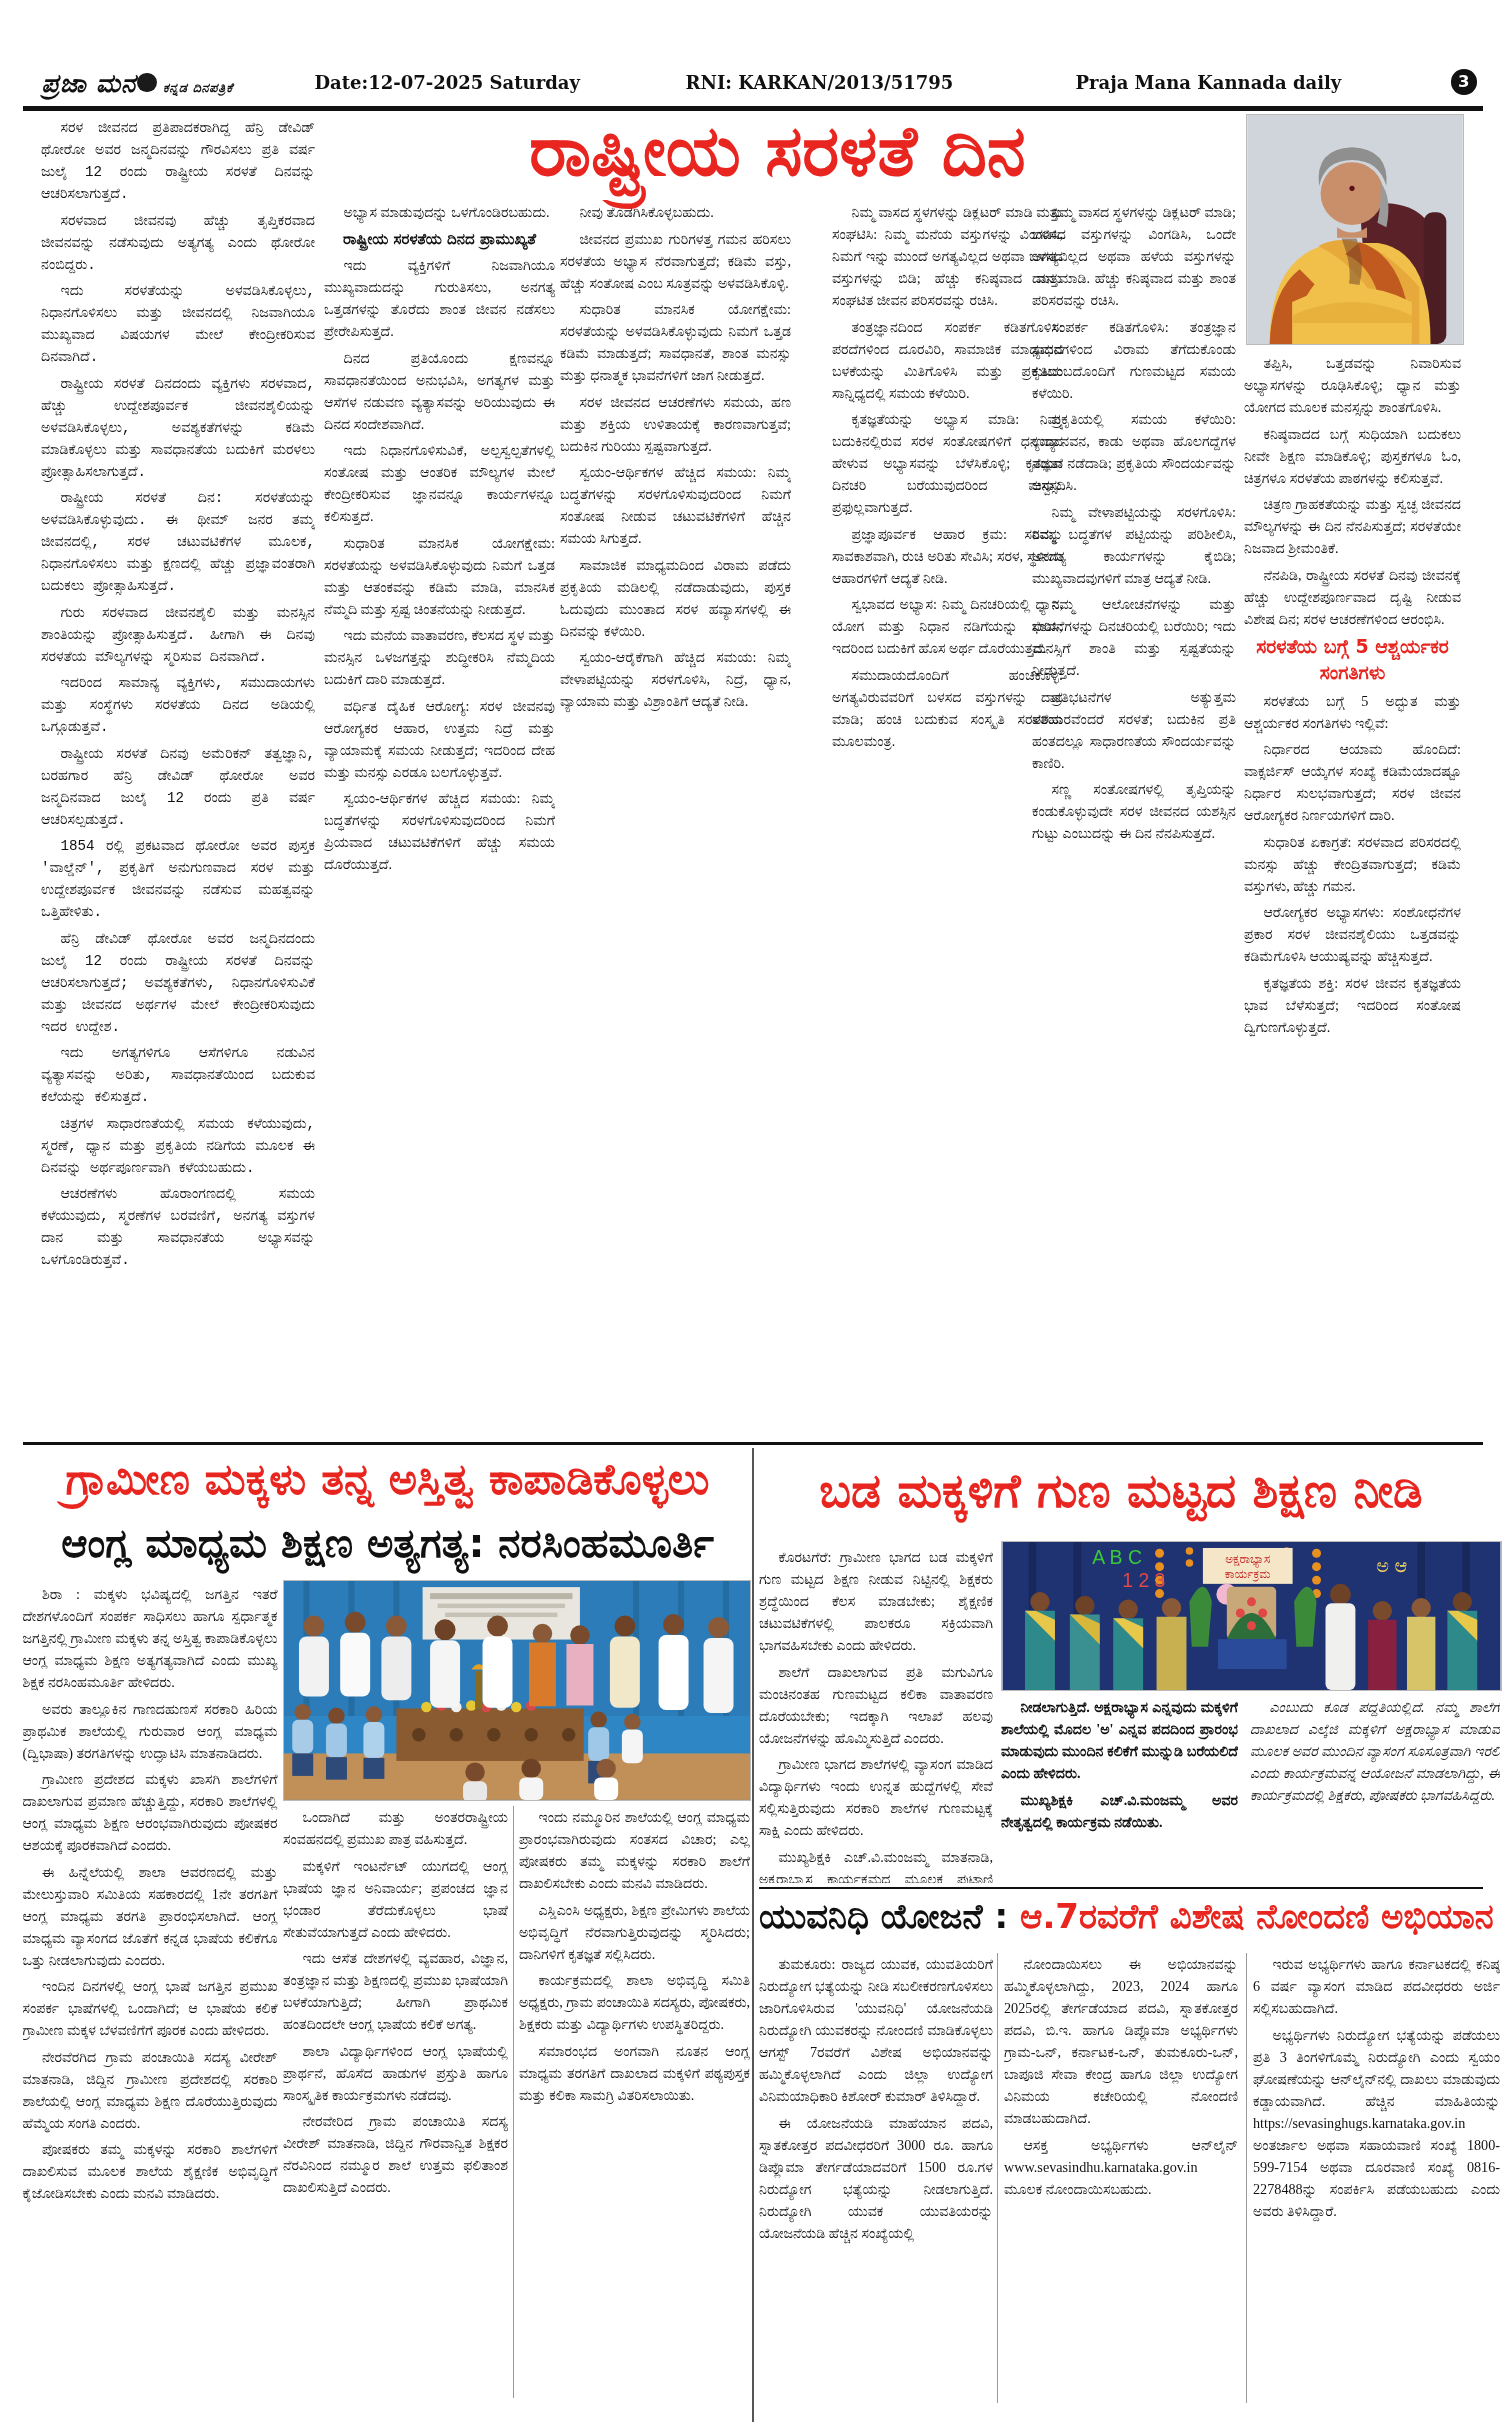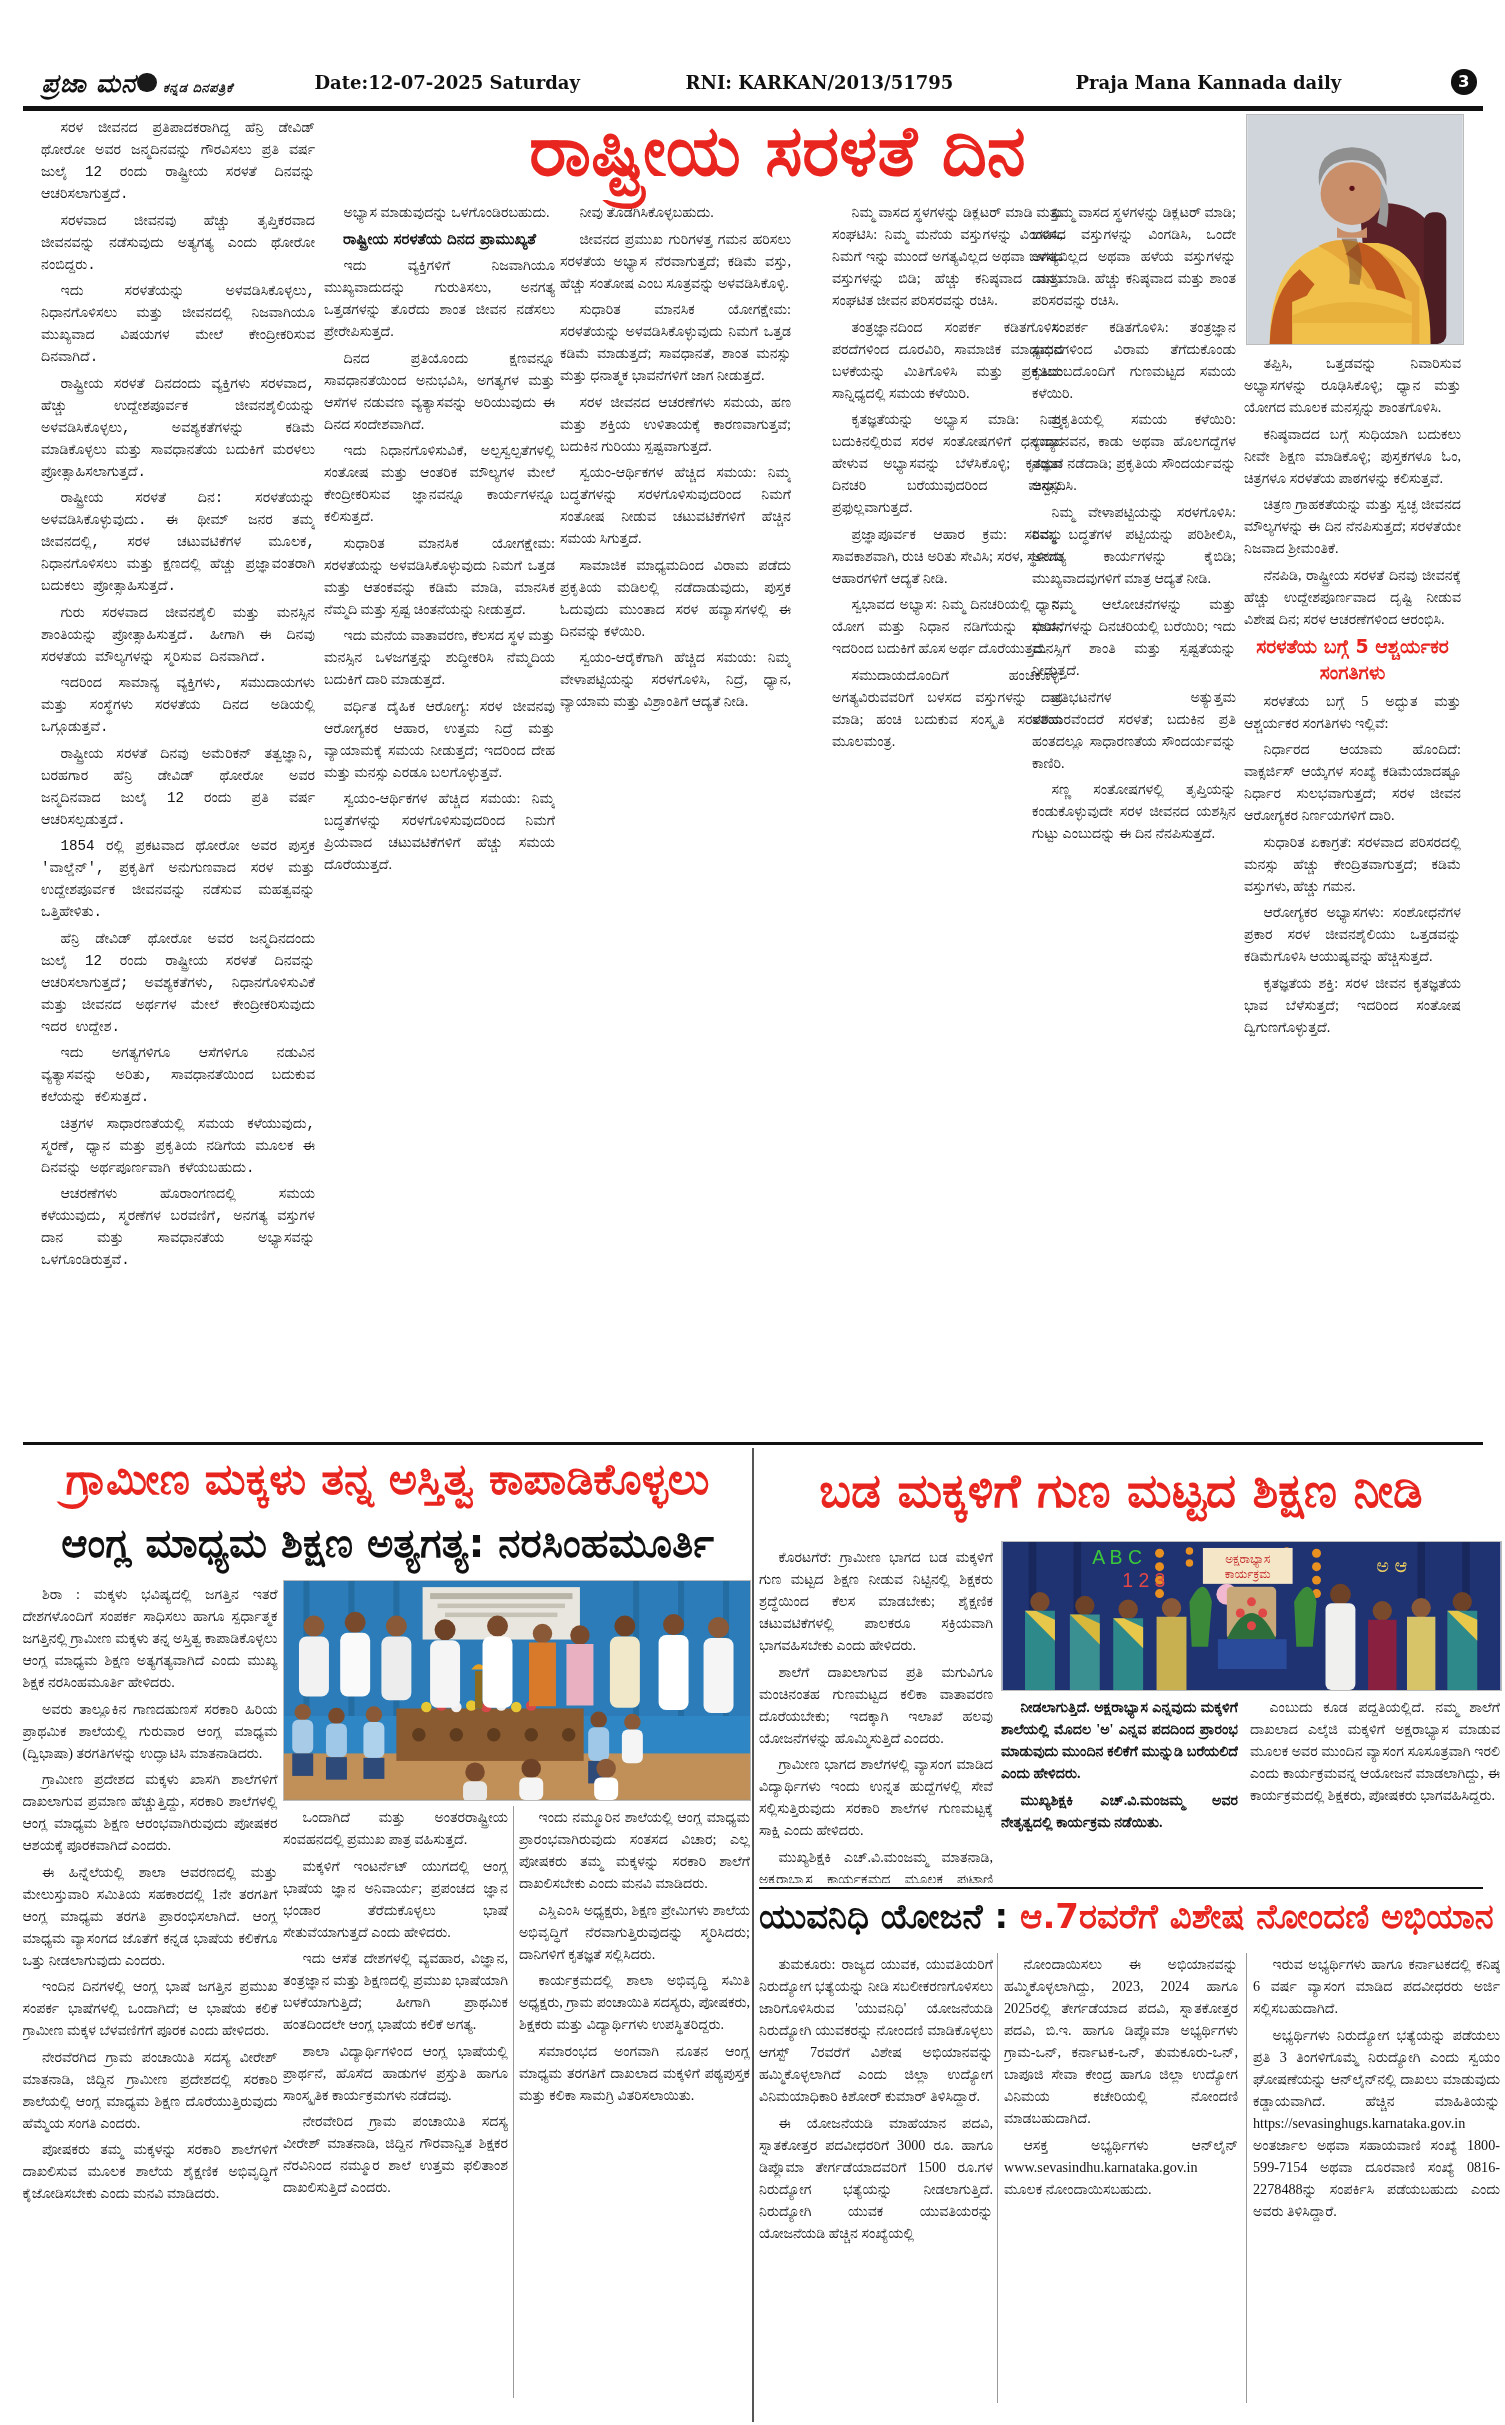--- a/index.html
+++ b/index.html
@@ -46,21 +46,21 @@
   #art2-c1{left:22.5px;top:1583px;width:255px;height:820px;}
   #art2-photo{left:283px;top:1580px;width:466px;height:219px;}
   #art2-c2{left:283px;top:1806px;width:225px;height:597px;}
   #art2-c3{left:519px;top:1806px;width:231px;height:597px;}
   
   #art3-h1{position:absolute;left:759px;top:1463px;width:724px;font-family:"DejaVu Sans",sans-serif;
            font-weight:bold;font-size:47px;color:#e8251f;text-align:center;white-space:nowrap;}
   #art3-c1{left:759px;top:1546px;width:234px;height:337px;}
   #art3-photo{left:1001px;top:1541px;width:499px;height:148px;}
   #art3-c2{left:1001px;top:1696px;width:237px;height:187px;font-weight:bold;}
-  #art3-c3{left:1250px;top:1696px;width:250px;height:187px;}
+  #art3-c3{left:1250px;top:1696px;width:250px;height:187px;font-style:italic;}
   
   #art4-h{position:absolute;left:759px;top:1896px;width:724px;font-family:"DejaVu Sans",sans-serif;
           font-weight:bold;font-size:34px;text-align:center;white-space:nowrap;}
   #art4-h .black{color:#111;}
   #art4-h .red{color:#e8251f;}
   #art4-c1{left:759px;top:1953px;width:234px;height:453px;}
   #art4-c2{left:1004px;top:1953px;width:234px;height:453px;}
   #art4-c3{left:1253px;top:1953px;width:247px;height:453px;}
   .colrule{position:absolute;width:0.7px;background:#999;}
 </style>

